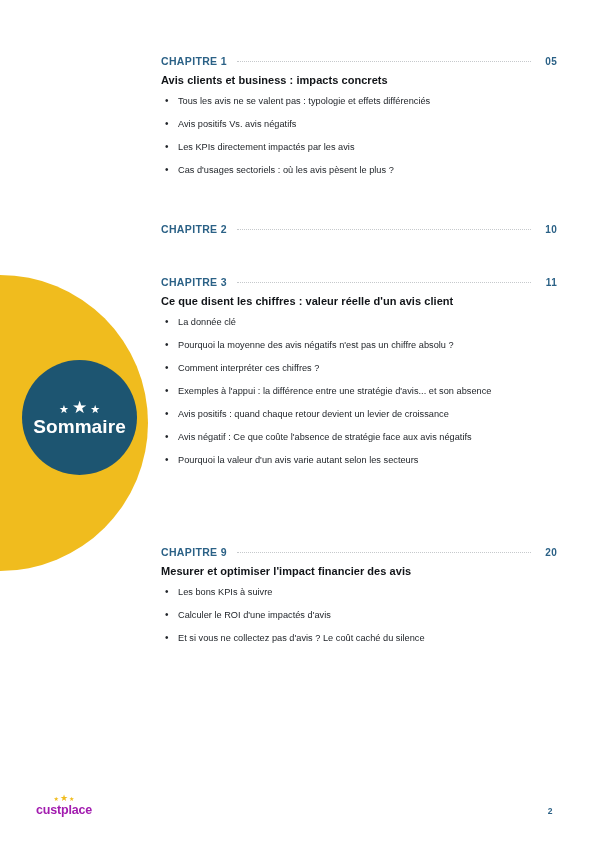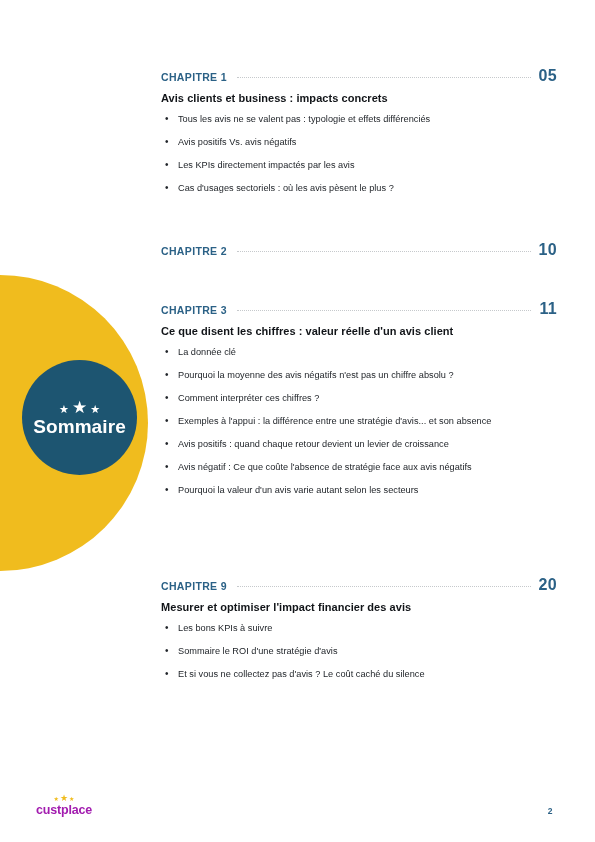--- a/index.html
+++ b/index.html
@@ -63,21 +63,21 @@
     font-size: 19px;
     font-weight: bold;
     letter-spacing: 0.1px;
     line-height: 22px;
   }
 
   
   #toc {
     position: absolute;
     left: 161px;
-    top: 67px;
+    top: 55px;
     width: 396px;
     z-index: 3;
   }
   .chapter {
     margin-bottom: 0;
   }
   .chapter-head {
     display: flex;
     align-items: baseline;
     width: 100%;
@@ -92,21 +92,21 @@
   }
   .chapter-leader {
     flex: 1 1 auto;
     margin: 0 8px 0 10px;
     border-bottom: 1px dotted #c6c9cc;
     transform: translateY(-3px);
     height: 1px;
   }
   .chapter-page {
     color: #2b6186;
-    font-size: 16px;
+    font-size: 10px;
     font-weight: bold;
     letter-spacing: 0.3px;
     flex: 0 0 auto;
     text-align: right;
     min-width: 18px;
   }
   .chapter-title {
     color: #111418;
     font-size: 11px;
     font-weight: bold;
@@ -254,21 +254,21 @@
 
   <div class="chapter">
     <div class="chapter-head">
       <span class="chapter-label">CHAPITRE 9</span>
       <span class="chapter-leader"></span>
       <span class="chapter-page">20</span>
     </div>
     <div class="chapter-title">Mesurer et optimiser l'impact financier des avis</div>
     <ul class="chapter-items">
       <li>Les bons KPIs à suivre</li>
-      <li>Sommaire le ROI d'une stratégie d'avis</li>
+      <li>Calculer le ROI d'une impactés d'avis</li>
       <li>Et si vous ne collectez pas d'avis ? Le coût caché du silence</li>
     </ul>
   </div>
 
 </div>
 
 <div id="footer-logo">
   <div class="logo-stars">
     <span class="star-sm">★</span>
     <span class="star-lg">★</span>

